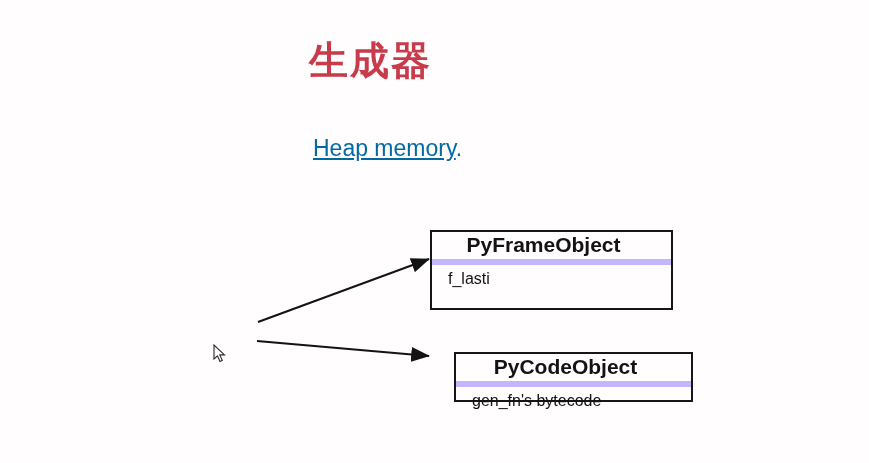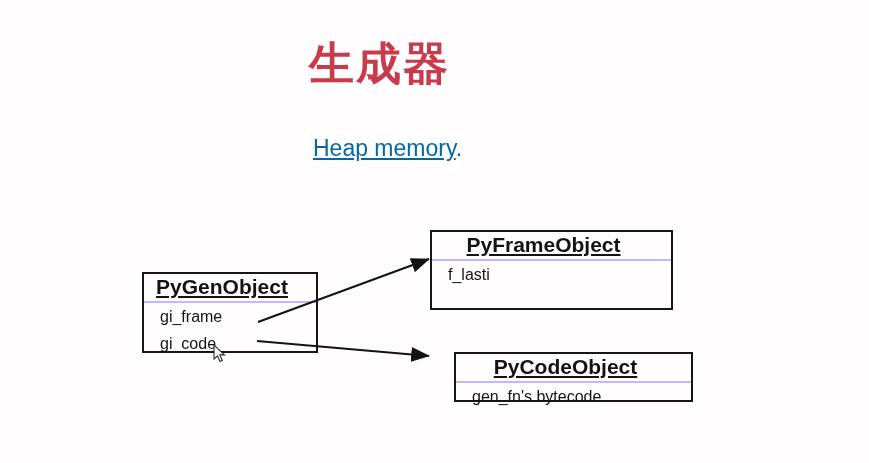--- a/index.html
+++ b/index.html
@@ -11,21 +11,21 @@
     position: relative;
     width: 869px;
     height: 463px;
     background: #fffdfe;
     overflow: hidden;
   }
   .slide-title {
     position: absolute;
     left: 309px;
     top: 34px;
-    font-size: 45px;
+    font-size: 39px;
     font-weight: bold;
     color: #c73b4b;
     letter-spacing: 2px;
     white-space: nowrap;
   }
   .subtitle {
     position: absolute;
     left: 313px;
     top: 135px;
     font-size: 23px;
@@ -36,24 +36,23 @@
   .box {
     position: absolute;
     background: #fffdfe;
     border: 2px solid #161616;
     box-sizing: border-box;
     color: #131313;
   }
   .box-header {
     font-weight: bold;
     text-align: center;
-    border-bottom: 2px solid #c4b5fd;
+    border-bottom: 6px solid #c4b5fd;
     font-size: 21px;
     padding: 1px 20px 2px 4px;
-    text-decoration: underline;
   }
   .box-row {
     font-size: 16px;
     padding: 1px 4px 1px 16px;
     line-height: 25px;
     white-space: nowrap;
   }
   #box-pygen  { left: 142px; top: 272px; width: 176px; height: 81px; }
   #box-pyframe{ left: 430px; top: 230px; width: 243px; height: 80px; }
   #box-pycode { left: 430px; top: 352px; width: 239px; height: 50px; margin-left: 24px; }
@@ -76,25 +75,20 @@
 <body>
 
 <div id="canvas" style="background: rgb(255, 253, 254);">
 
   <div class="slide-title" style="color: rgb(199, 59, 75);">生成器</div>
 
   <div class="subtitle">
     <span class="und">Heap memory</span><span>.</span>
   </div>
 
-  <div class="box" id="box-pygen">
-    <div class="box-header">PyGenObject</div>
-    <div class="box-row">gi_frame</div>
-    <div class="box-row">gi_code</div>
-  </div>
 
   <div class="box" id="box-pyframe">
     <div class="box-header">PyFrameObject</div>
     <div class="box-row">f_lasti</div>
   </div>
 
   <div class="box" id="box-pycode">
     <div class="box-header">PyCodeObject</div>
     <div class="box-row">gen_fn's bytecode</div>
   </div>

